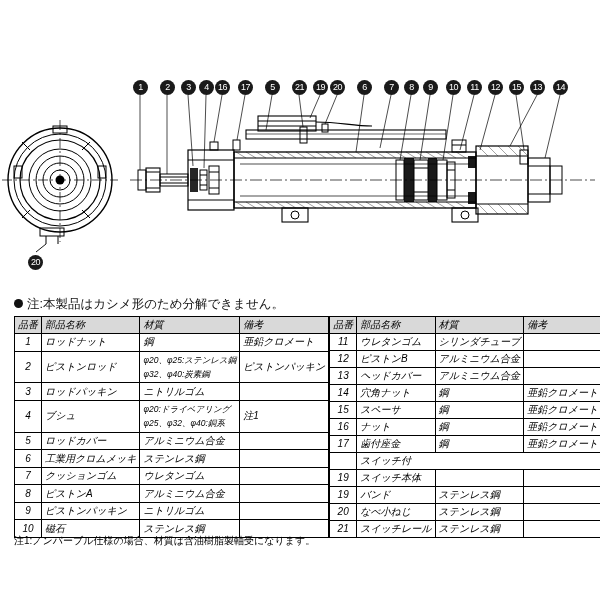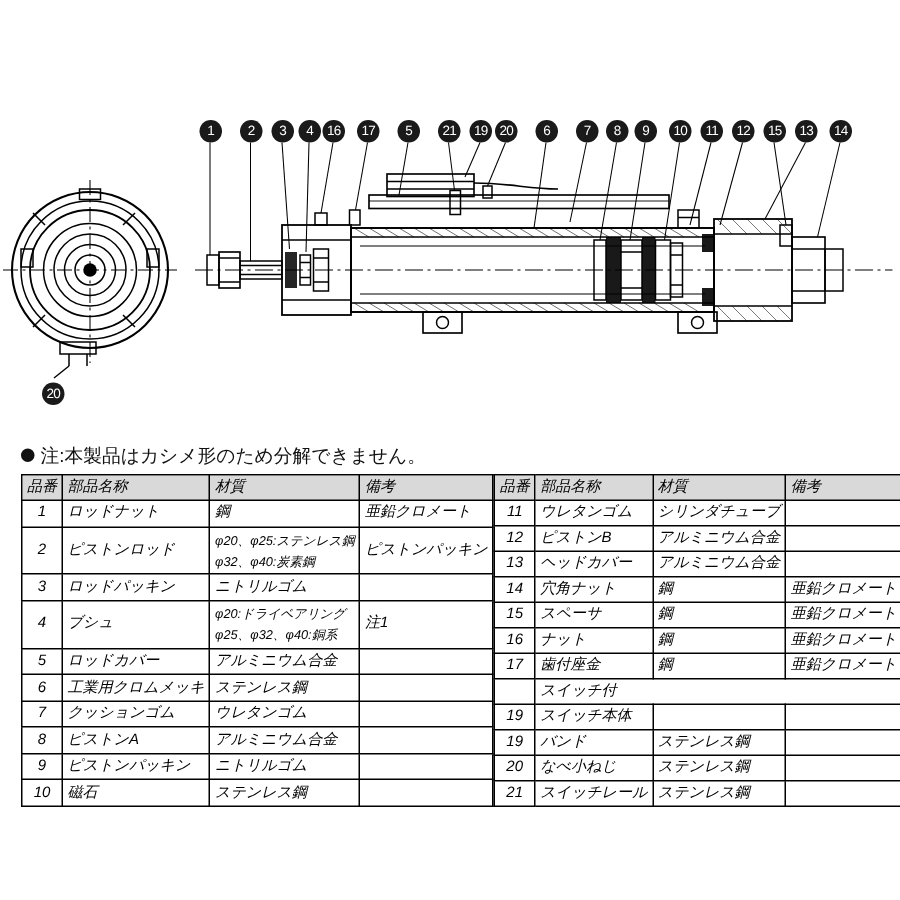--- a/index.html
+++ b/index.html
@@ -464,14 +464,15 @@
           <tr>
             <td class="num">21</td>
             <td class="lt">スイッチレール</td>
             <td class="lt">ステンレス鋼</td>
             <td class="lt"></td>
           </tr>
         </tbody>
     </table>
   </div>
 
+  <div id="footnote">注1:ノンパーブル仕様の場合、材質は含油樹脂製軸受になります。</div>
 
 </div>
 
 </body></html>

